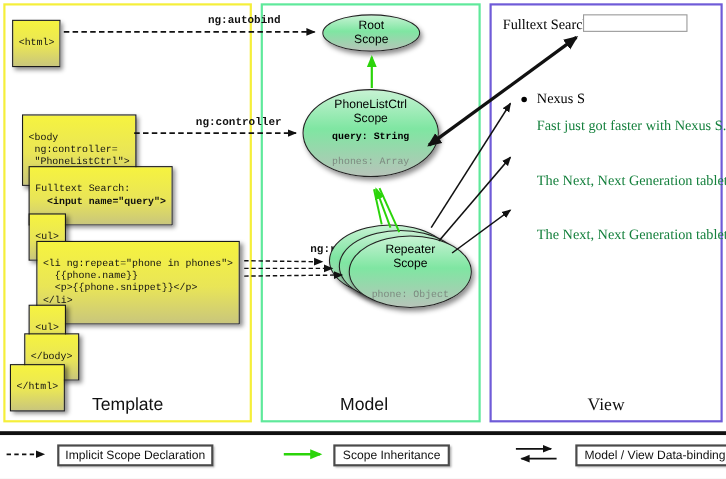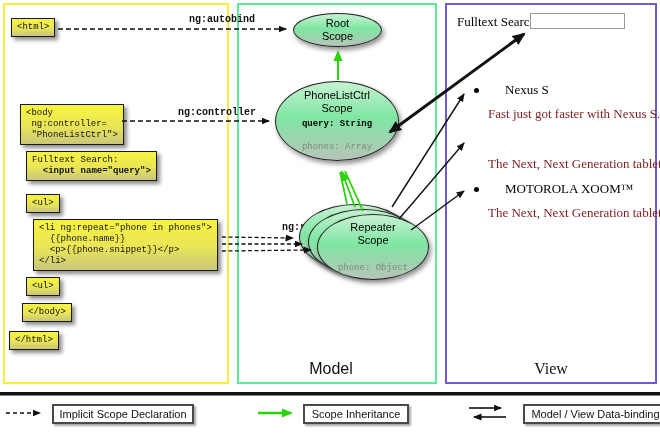--- a/index.html
+++ b/index.html
@@ -17,21 +17,21 @@
   #title-view     { left:445px; width:212px;font-family:Liberation Serif, serif; }
 
   
   .codebox {
     position:absolute;
     background:linear-gradient(180deg,#f6f33f 0%,#e9e557 55%,#c9c67c 100%);
     border:1.5px solid #1a1a1a;
     box-shadow:2.5px 2.5px 4px rgba(0,0,0,0.45);
     font-family:"Liberation Mono", monospace;
     font-size:9px; line-height:11px; color:#111;
-    padding:3px 5px; white-space:pre;
+    padding:15px 5px; white-space:pre;
   }
   .codebox .bold { font-weight:bold; display:block; white-space:pre; }
 
   
   .edge-label {
     position:absolute; font-family:"Liberation Mono", monospace;
     font-weight:bold; font-size:10px; color:#111; white-space:nowrap;padding-left:44px;
   }
 
   
@@ -44,23 +44,23 @@
     text-align:center;
   }
   .scope-name { font-size:11px; line-height:13px; color:#000; white-space:pre-line; }
   .scope-props { margin-top:4px; font-family:"Liberation Mono", monospace; font-size:9px; line-height:11px; }
   .prop-bold { font-weight:bold; color:#000; }
   .prop-gray { color:#7d8a80;margin-top:12px; }
 
   
   .view-search-label { position:absolute; left:457px; top:14px; font-family:"Liberation Serif", serif; font-size:13px; color:#000; }
   .view-search-input { position:absolute; left:530px; top:13px; width:95px; height:16px; border:1px solid #9a9a9a; background:#fff; font-size:11px; padding:0 2px; }
-  .vitem { position:absolute; left:474px; display:flex; align-items:center; gap:26px; font-family:"Liberation Serif", serif; font-size:13px; color:#000; white-space:nowrap; }
+  .vitem { position:absolute; left:474px; display:flex; align-items:center; gap:9px; font-family:"Liberation Serif", serif; font-size:13px; color:#000; white-space:nowrap; }
   .vdot { width:5px; height:5px; border-radius:50%; background:#000; flex:0 0 auto; }
-  .vsnip { position:absolute; left:488px; font-family:"Liberation Serif", serif; font-size:13px; color:#7f1d1d; white-space:nowrap; }
+  .vsnip { position:absolute; left:488px; font-family:"Liberation Serif", serif; font-size:13px; color:#15803d; white-space:nowrap; }
 
   
   .legend-box {
     position:absolute; top:404px; height:20px;
     border:2px solid #4a4a4a; background:#fff;
     box-shadow:1.5px 1.5px 2px rgba(0,0,0,0.35);
     font-size:11px; color:#111; display:flex; align-items:center; justify-content:center;
     white-space:nowrap;
   }
   #legend-implicit { left:52px;  width:142px; }
@@ -71,20 +71,21 @@
 </style>
 </head>
 <body>
 
 <div id="stage">
 
   <div class="col" id="col-template"></div>
   <div class="col" id="col-model"></div>
   <div class="col" id="col-view"></div>
 
+  <div class="col-title" id="title-template">Template</div>
   <div class="col-title" id="title-model">Model</div>
   <div class="col-title" id="title-view">View</div>
 
   <div class="codebox" style="left:11px; top:18px;">&lt;html&gt;</div>
   <div class="codebox" style="left:20px; top:104px;">&lt;body
  ng:controller=
  "PhoneListCtrl"&gt;</div>
   <div class="codebox" style="left:26px; top:151px;"><span>Fulltext Search:</span><span class="bold">  &lt;input name="query"&gt;</span></div>
   <div class="codebox" style="left:26px; top:194px;">&lt;ul&gt;</div>
   <div class="codebox" style="left:33px; top:219px;">&lt;li ng:repeat="phone in phones"&gt;
@@ -127,24 +128,20 @@
   <input class="view-search-input" type="text" value="" style="">
 
   <div class="vitem" style="top:82px;">
     <span class="vdot"></span>
     <span>Nexus S</span>
   </div>
   <div class="vsnip" style="top:106px;">Fast just got faster with Nexus S.</div>
 
   <div class="vsnip" style="top:156px;">The Next, Next Generation tablet.</div>
 
-  <div class="vitem" style="top:181px;">
-    <span class="vdot"></span>
-    <span>MOTOROLA XOOM™</span>
-  </div>
   <div class="vsnip" style="top:205px;">The Next, Next Generation tablet.</div>
 
   <div class="legend-box" id="legend-implicit">Implicit Scope Declaration</div>
   <div class="legend-box" id="legend-inherit">Scope Inheritance</div>
   <div class="legend-box" id="legend-binding">Model / View Data-binding</div>
 
   <svg id="arrows" width="660" height="435" viewBox="0 0 660 435">
     <defs>
       <marker id="ah" markerWidth="9" markerHeight="8" refX="7.5" refY="4" orient="auto" markerUnits="userSpaceOnUse">
         <path d="M0,0.5 L8.5,4 L0,7.5 z" fill="#111"></path>

